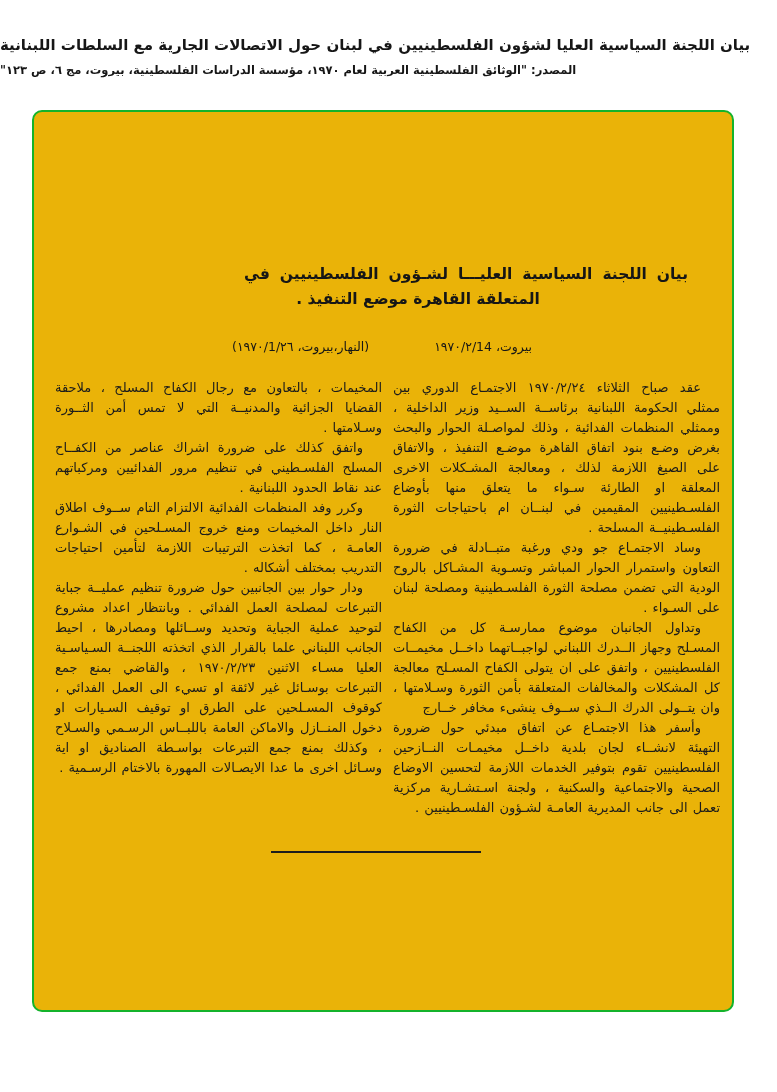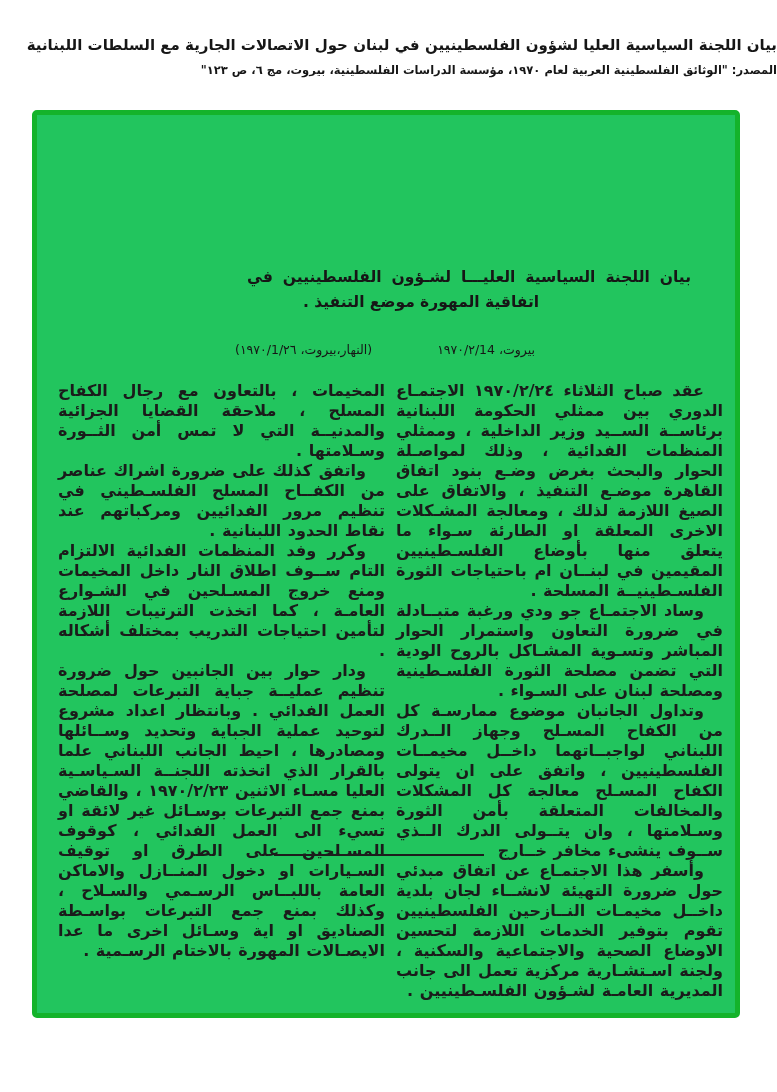--- a/index.html
+++ b/index.html
@@ -16,43 +16,43 @@
     font-family: "DejaVu Sans", sans-serif;
     color: #161616;
     direction: rtl;
   }
   
   .top-header {
     position: absolute;
     top: 36px;
     left: 0;
     right: 0;
-    text-align: right;
+    text-align: left;
     direction: rtl;
   }
   .head-title {
     font-size: 15px;
     font-weight: bold;
     letter-spacing: 0.2px;
   }
   .head-source {
     margin-top: 9px;
     font-size: 11.5px;
     font-weight: bold;
   }
   
   .doc-frame {
     position: absolute;
     left: 32px;
     top: 110px;
     width: 698px;
     height: 898px;
-    border: 5px solid #a3a3a3;
-    border-radius: 5px;
-    background: #22c55e;
+    border: 2px solid #a3a3a3;
+    border-radius: 10px;
+    background: #eab308;
   }
   
   .doc-title {
     position: absolute;
     left: 210px;
     top: 150px;
     width: 444px;
     font-weight: bold;
     font-size: 15.5px;
     line-height: 25px;
@@ -86,27 +86,26 @@
     display: flex;
     gap: 11px;
     direction: rtl;
   }
   .col {
     width: 327px;
     direction: rtl;
   }
   .para {
     margin: 0;
-    font-size: 16px;
+    font-size: 13px;
     line-height: 20px;
     text-align: justify;
     text-indent: 19px;
     word-spacing: 1px;
     color: #1b1b1b;
-    font-weight: bold;
   }
   .para.flush {
     text-indent: 0;
   }
   
   .footnote-rule {
     position: absolute;
     left: 237px;
     top: 739px;
     width: 210px;
@@ -121,21 +120,21 @@
 
   <header class="top-header">
     <div class="head-title">بيان اللجنة السياسية العليا لشؤون الفلسطينيين في لبنان حول الاتصالات الجارية مع السلطات اللبنانية</div>
     <div class="head-source">المصدر: "الوثائق الفلسطينية العربية لعام ١٩٧٠، مؤسسة الدراسات الفلسطينية، بيروت، مج ٦، ص ١٢٣"</div>
   </header>
 
   <div class="doc-frame" style="border-color: rgb(20, 179, 43);">
 
     <div class="doc-title">
       <div class="doc-title-line fill">بيان اللجنة السياسية العليـــا لشـؤون الفلسطينيين في</div>
-      <div class="doc-title-line last">اتفاقية المهورة موضع التنفيذ .</div>
+      <div class="doc-title-line last">المتعلقة القاهرة موضع التنفيذ .</div>
     </div>
 
     <div class="dateline">
       <span>بيروت، ١٩٧٠/٢/14</span>
       <span>(النهار،بيروت، ١٩٧٠/1/٢٦)</span>
     </div>
 
     <div class="columns">
 
       <div class="col col-right">

